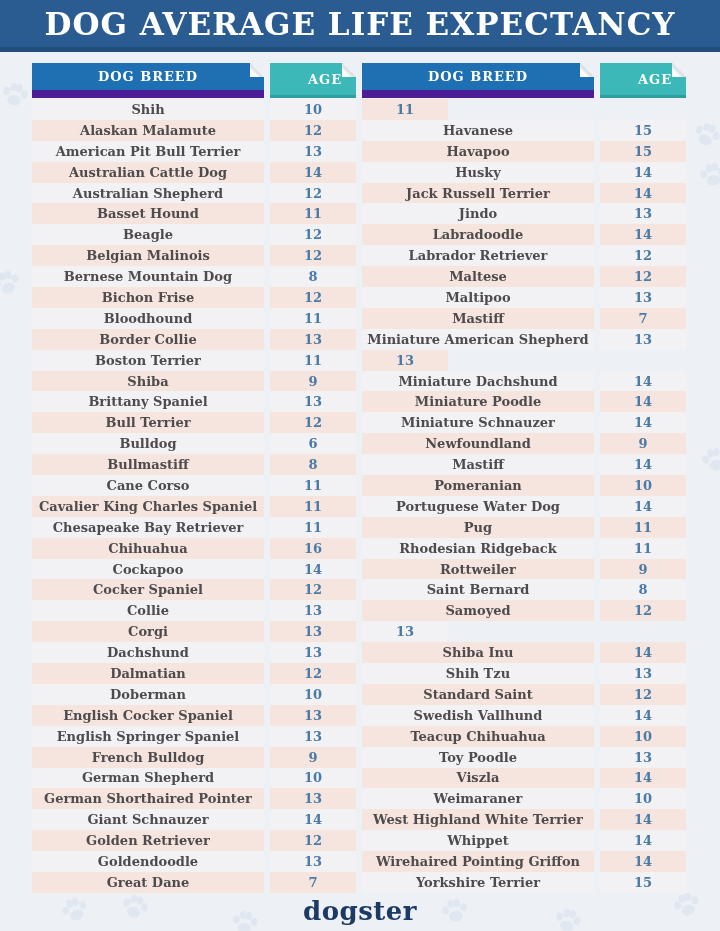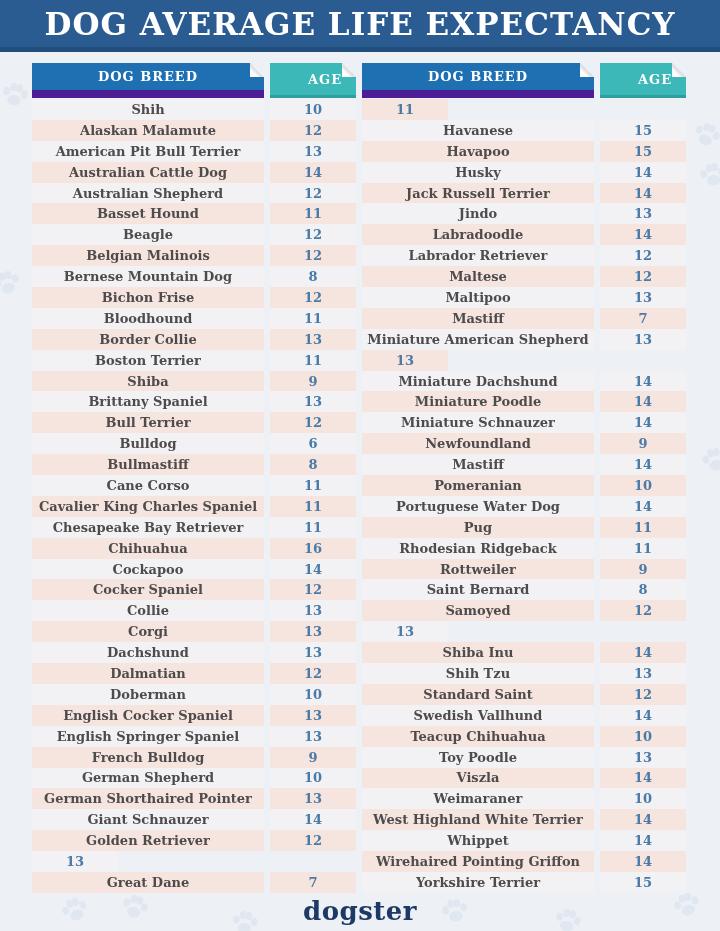--- a/index.html
+++ b/index.html
@@ -255,20 +255,21 @@
       </div>
       <div class="row">
         <div class="cell breed">Giant Schnauzer</div>
         <div class="cell age">14</div>
       </div>
       <div class="row">
         <div class="cell breed">Golden Retriever</div>
         <div class="cell age">12</div>
       </div>
       <div class="row">
+        <div class="cell breed">Goldendoodle</div>
         <div class="cell age">13</div>
       </div>
       <div class="row">
         <div class="cell breed">Great Dane</div>
         <div class="cell age">7</div>
       </div>
     </div>
 </section>
 
 <section class="dog-table right">

